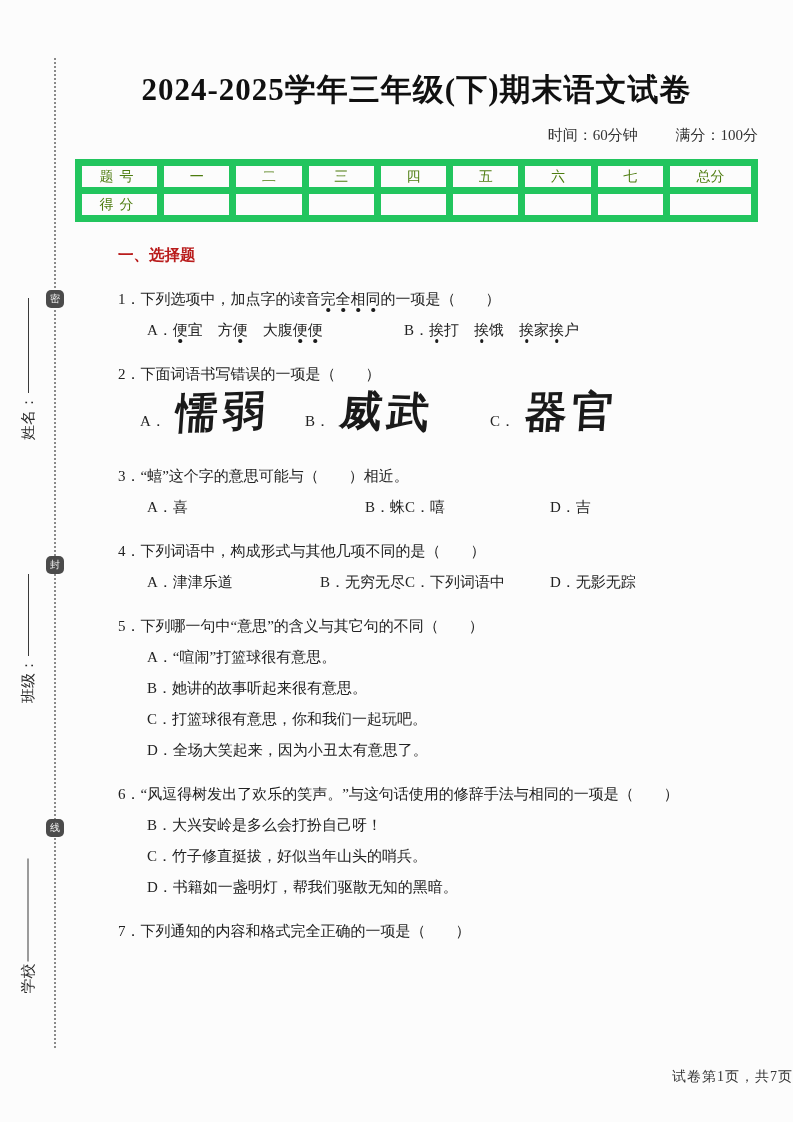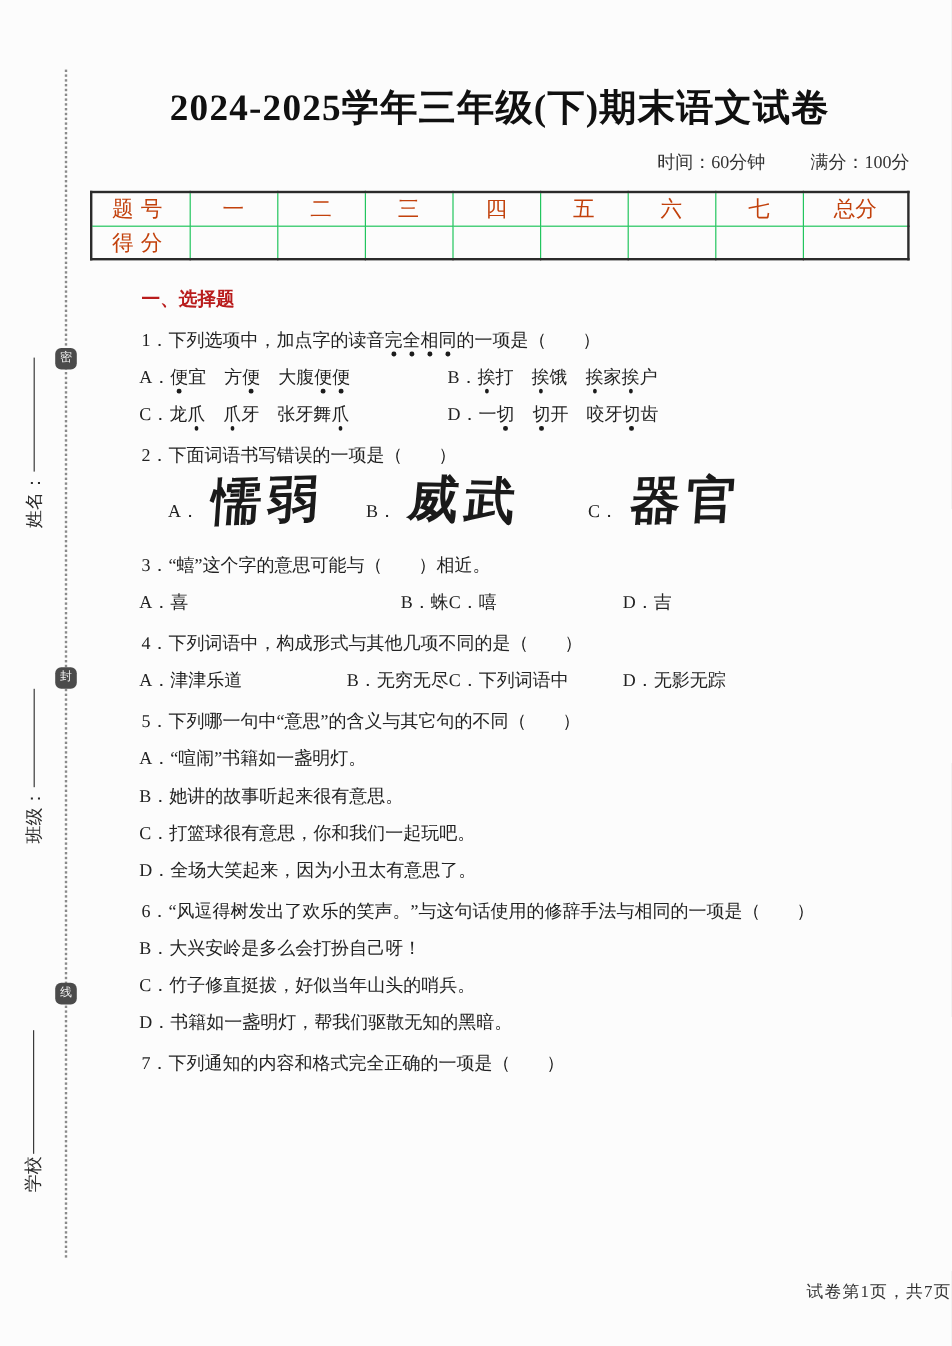--- a/index.html
+++ b/index.html
@@ -43,33 +43,33 @@
     line-height:44px;
   }
   .meta { margin-top:14px; text-align:right; font-size:15px; color:#333; }
   .meta .gap { margin-left:34px; }
 
   table.score-table {
     margin-top:14px; width:100%; border-collapse:collapse;
     border:2.5px solid #2b2b2b; table-layout:fixed;
   }
   table.score-table td {
-    border:1px solid #22c55e; height:28px;
-    text-align:center; font-size:18px; color:#c2410c;
+    border:7px solid #22c55e; height:28px;
+    text-align:center; font-size:14px; color:#4d7c0f;
   }
   td.rowhead { letter-spacing:6px; }
   col.c-head { width:82px; } col.c-total { width:88px; }
 
   .section-title {
     margin:22px 0 0 43px;
     font-family:"Liberation Sans","DejaVu Sans",sans-serif;
     font-size:15.5px; font-weight:700; color:#b91c1c; line-height:22px;
   }
-  .stem { margin:12px 0 0 43px; font-size:15px; line-height:22px; }
-  .orow { margin:9px 0 0 41px; font-size:15px; line-height:22px; display:flex; }
+  .stem { margin:22px 0 0 43px; font-size:15px; line-height:22px; }
+  .orow { margin:9px 0 0 72px; font-size:15px; line-height:22px; display:flex; }
   .orow .opt { display:inline-block; }
   .grid2 .opt:nth-child(1) { width:257px; }
   .grid4 .opt:nth-child(1) { width:118px; }
   .grid4 .opt:nth-child(2) { width:140px;text-align:right; }
   .grid4 .opt:nth-child(3) { width:145px; }
   .full { display:block; }
 
   
   .hand-row { margin:2px 0 0 65px; height:56px; display:flex; align-items:baseline; font-size:15px; }
   .hand-row .hopt:nth-child(1) { width:165px; }
@@ -166,24 +166,20 @@
     </tbody>
       </table>
 
     <h2 class="section-title">一、选择题</h2>
 
     <div class="stem">1．下列选项中，加点字的读音<span class="em-dot">完</span><span class="em-dot">全</span><span class="em-dot">相</span><span class="em-dot">同</span>的一项是（　　）</div>
     <div class="orow grid2">
       <span class="opt">A．<span class="em-dot">便</span>宜　方<span class="em-dot">便</span>　大腹<span class="em-dot">便</span><span class="em-dot">便</span></span>
       <span class="opt">B．<span class="em-dot">挨</span>打　<span class="em-dot">挨</span>饿　<span class="em-dot">挨</span>家<span class="em-dot">挨</span>户</span>
     </div>
-    <div class="orow grid2">
-      <span class="opt">C．龙<span class="em-dot">爪</span>　<span class="em-dot">爪</span>牙　张牙舞<span class="em-dot">爪</span></span>
-      <span class="opt">D．一<span class="em-dot">切</span>　<span class="em-dot">切</span>开　咬牙<span class="em-dot">切</span>齿</span>
-    </div>
 
     <div class="stem">2．下面词语书写错误的一项是（　　）</div>
     <div class="hand-row">
       <span class="hopt"><span>A．</span><span class="hword hw1">懦弱</span></span>
       <span class="hopt"><span>B．</span><span class="hword hw2">威武</span></span>
       <span class="hopt"><span>C．</span><span class="hword hw3">器官</span></span>
     </div>
 
     <div class="stem">3．“蟢”这个字的意思可能与（　　）相近。</div>
     <div class="orow grid4">
@@ -195,21 +191,21 @@
 
     <div class="stem">4．下列词语中，构成形式与其他几项不同的是（　　）</div>
     <div class="orow grid4">
       <span class="opt">A．津津乐道</span>
       <span class="opt">B．无穷无尽</span>
       <span class="opt">C．下列词语中</span>
       <span class="opt">D．无影无踪</span>
     </div>
 
     <div class="stem">5．下列哪一句中“意思”的含义与其它句的不同（　　）</div>
-    <div class="orow full">A．“喧闹”书籍如一盏明灯。</div>
+    <div class="orow full">A．“喧闹”打篮球很有意思。</div>
     <div class="orow full">B．她讲的故事听起来很有意思。</div>
     <div class="orow full">C．打篮球很有意思，你和我们一起玩吧。</div>
     <div class="orow full">D．全场大笑起来，因为小丑太有意思了。</div>
 
     <div class="stem">6．“风逗得树发出了欢乐的笑声。”与这句话使用的修辞手法与相同的一项是（　　）</div>
     <div class="orow full">B．大兴安岭是多么会打扮自己呀！</div>
     <div class="orow full">C．竹子修直挺拔，好似当年山头的哨兵。</div>
     <div class="orow full">D．书籍如一盏明灯，帮我们驱散无知的黑暗。</div>
 
     <div class="stem">7．下列通知的内容和格式完全正确的一项是（　　）</div>

